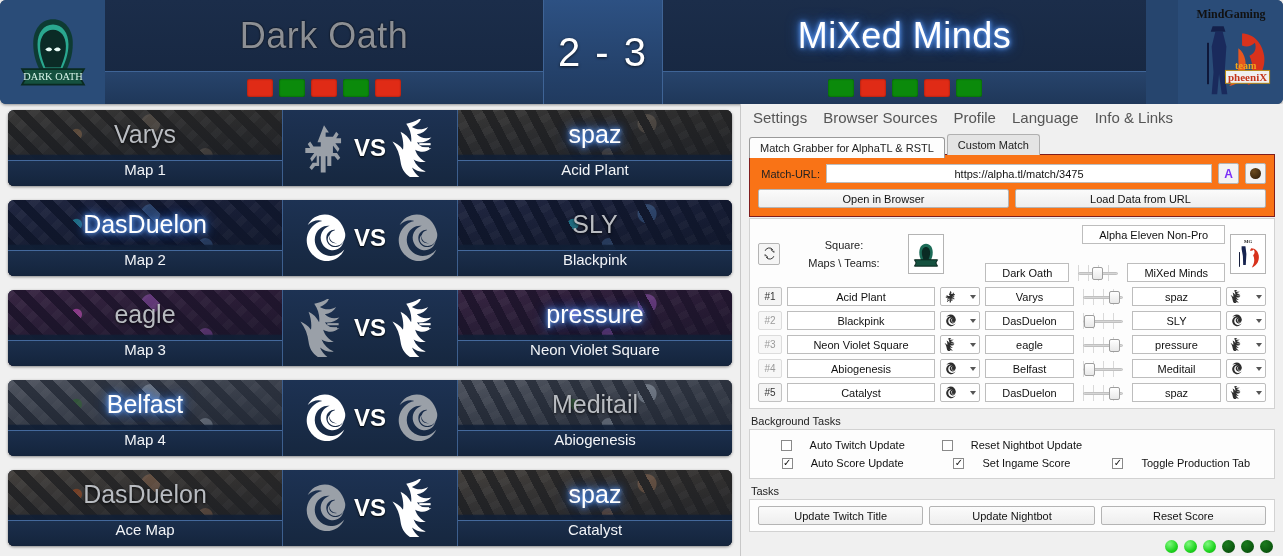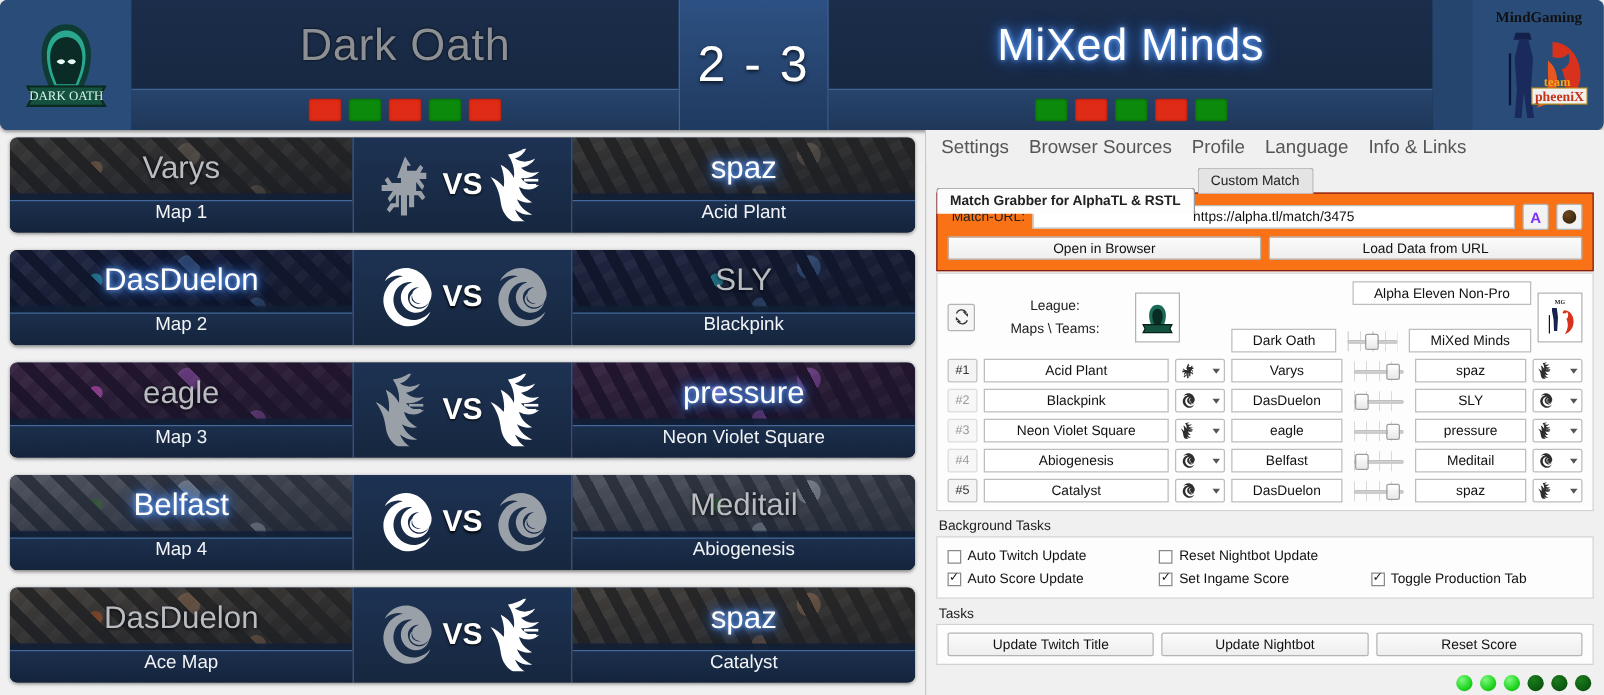--- a/index.html
+++ b/index.html
@@ -111,21 +111,21 @@
   }
   .menubar { display:flex; gap:0; padding:3px 2px 2px 4px; background:#f0f0f0; }
   .menuitem { padding:2px 8px; color:#555; font-size:15px; cursor:default; }
 
   .tabbar { display:flex; margin:4px 0 0 8px; position:relative; z-index:2; }
   .tab {
     padding:4px 10px; font-size:11px; border:1px solid #b0b0b0;
     border-bottom:none; border-radius:3px 3px 0 0; background:#e4e4e4;
     margin-right:2px; color:#222;
   }
-  .tab.active { background:#fdfdfd; border-color:#9a9a9a; position:relative; top:16px;font-weight:bold; }
+  .tab.active { background:#fdfdfd; border-color:#9a9a9a; position:relative; top:3px; }
   .tabpanel {
     margin:0 8px 0 8px; border:1px solid #7f1d1d; background:#f97316;
     padding:8px 8px 8px 8px; position:relative; top:-1px;
   }
   .urlrow { display:flex; align-items:center; gap:6px; }
   .urllabel { width:62px; text-align:right; font-size:11px; color:#222; }
   .txtfield {
     flex:1 1 auto; height:19px; border:1px solid #bdbdbd; background:#fff;
     display:flex; align-items:center; justify-content:center;
     font-size:11px; color:#111; padding:0 16px; overflow:hidden; white-space:nowrap;
@@ -183,21 +183,21 @@
   .playerfield { flex:1 1 0; }
   .racesel {
     width:40px; flex:0 0 40px; height:19px; border:1px solid #bdbdbd; background:#fff;
     display:flex; align-items:center; justify-content:space-between; padding:0 3px; border-radius:2px;
   }
   .racesel .ico { width:14px; height:14px; }
   .caret { width:0;height:0;border-left:3px solid transparent;border-right:3px solid transparent;border-top:4px solid #555; }
 
   
   .cbgrid { display:flex; flex-wrap:wrap; }
-  .cbitem { display:flex; align-items:center; gap:5px; width:33.33%; padding:3px 0; font-size:11px; color:#111; }
+  .cbitem { display:flex; align-items:center; gap:18px; width:33.33%; padding:3px 0; font-size:11px; color:#111;justify-content:center; }
   .cbox {
     width:11px; height:11px; border:1px solid #8a8a8a; background:#fff;
     display:flex; align-items:center; justify-content:center; flex:0 0 11px;
   }
   .cbox .tick { font-size:10px; line-height:1; color:#111; }
 
   .taskrow { display:flex; gap:6px; }
   .dots { display:flex; gap:6px; justify-content:flex-end; padding:8px 10px 0 0; }
   .dot { width:13px; height:13px; border-radius:50%; }
 </style>
@@ -542,21 +542,21 @@
 
   <div class="groupbox">
     <div class="mdhead">
       <div class="refreshbtn">
         <svg width="13" height="13" viewBox="0 0 24 24">
           <path d="M4 7a8 8 0 0 1 14-2l-3 0 5 5 0-3" fill="none" stroke="#333" stroke-width="1.8"></path>
           <path d="M20 17a8 8 0 0 1-14 2l3 0-5-5 0 3" fill="none" stroke="#333" stroke-width="1.8"></path>
         </svg>
       </div>
       <div class="labelstack">
-        <span class="lbl">League:</span>
+        <span class="lbl">Square:</span>
         <span class="lbl">Maps \ Teams:</span>
       </div>
       <div class="teamlogo">
         <svg width="32" height="34" viewBox="0 0 100 100">
           <path d="M50 18c-13 0-21 12-21 27 0 11 3 19 6 25h30c3-6 6-14 6-25 0-15-8-27-21-27z" fill="#1c6b57"></path>
           <path d="M50 28c-8 0-13 8-13 18 0 9 3 16 5 21h16c2-5 5-12 5-21 0-10-5-18-13-18z" fill="#0a2b24"></path>
           <path d="M14 68h72l-5 10 5 10H14l5-10z" fill="#15513f" stroke="#07211a" stroke-width="3"></path>
         </svg>
       </div>
       <div class="fieldstack">

